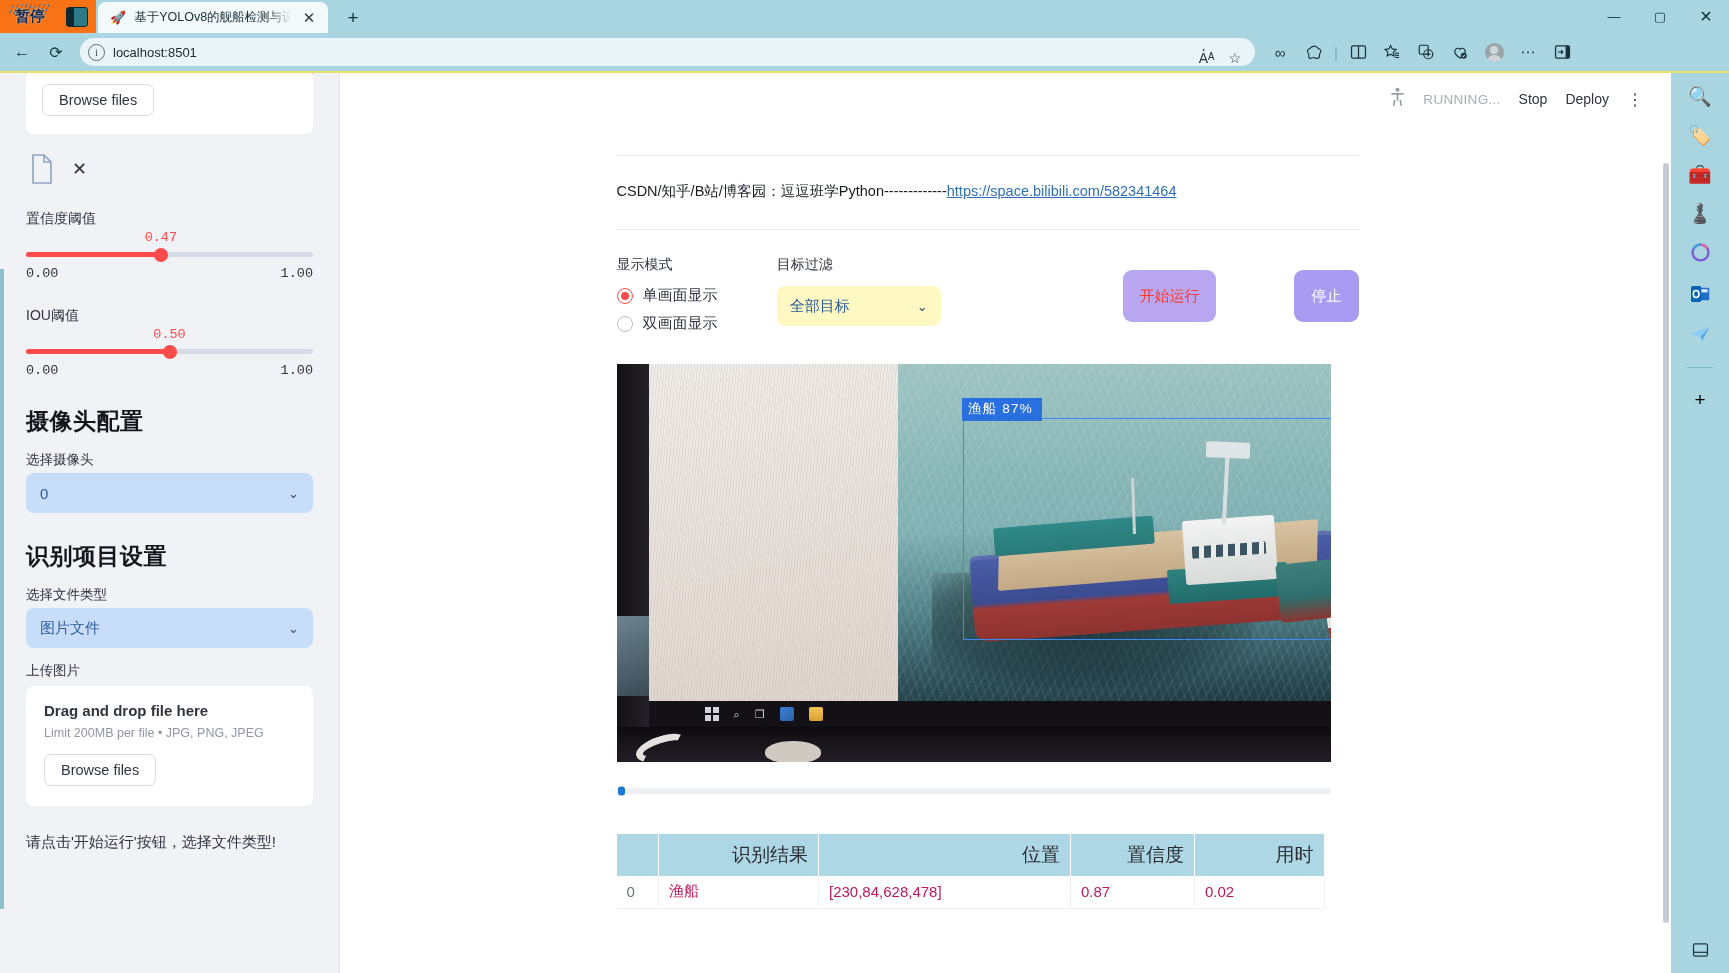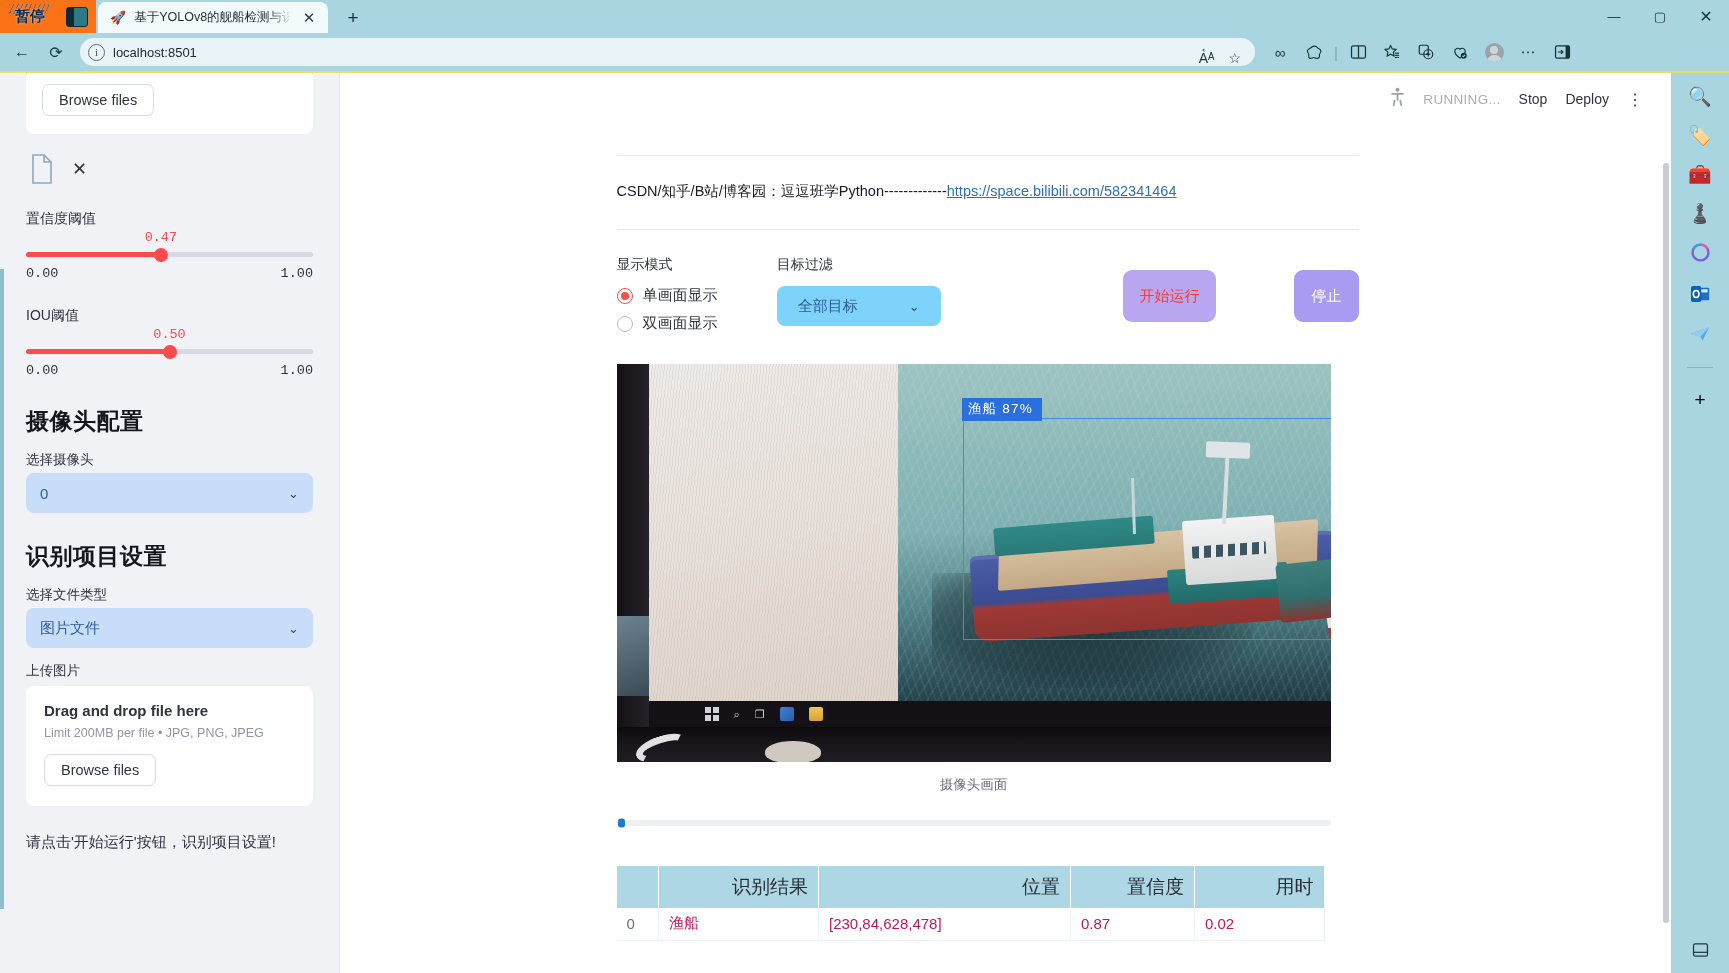--- a/index.html
+++ b/index.html
@@ -299,25 +299,25 @@
     border: 1.6px solid #b9bec9; background: #fff;
     position: relative; flex: 0 0 16px;
   }
   .radio.on { border-color: #ff4b4b; }
   .radio.on::after {
     content: ""; position: absolute; inset: 3px;
     border-radius: 50%; background: #ff4b4b;
   }
   .radio-label { font-size: 15px; color: #31333f; }
   .filter-select {
-    background: #7dd3fc;
+    background: #fef9c3;
     border-radius: 8px;
     height: 40px; width: 164px;
     display: flex; align-items: center; justify-content: space-between;
-    padding: 0 21px;
+    padding: 0 13px;
   }
   .btn-run, .btn-stop {
     border-radius: 9px;
     height: 52px;
     display: flex; align-items: center; justify-content: center;
     font-size: 15px;
     text-align: right;
   }
   .btn-run {
     width: 106px; background: #b9a6f0; color: #ff3a2f;
@@ -693,21 +693,21 @@
           <span class="select-chev">⌄</span>
         </div>
 
         <div class="sb-sublabel">上传图片</div>
         <div class="dropzone">
           <div class="dz-title">Drag and drop file here</div>
           <div class="dz-sub">Limit 200MB per file • JPG, PNG, JPEG</div>
           <div class="browse-btn">Browse files</div>
         </div>
 
-        <div class="sb-note">请点击'开始运行'按钮，识别项目设置!</div>
+        <div class="sb-note">请点击'开始运行'按钮，选择文件类型!</div>
       </div>
 
       <div class="main">
 
         <div class="st-toolbar">
           <span class="st-run-ico">
             <svg width="15" height="20" viewBox="0 0 16 22" fill="#9aa0a8">
               <circle cx="8" cy="3" r="2.3"></circle>
               <rect x="7" y="6" width="2" height="9" rx="1"></rect>
               <rect x="1" y="6.6" width="14" height="1.9" rx="1"></rect>
@@ -783,21 +783,20 @@
                 <span>⌕</span>
                 <span>❐</span>
                 <span class="tb-ico tb-blue"></span>
                 <span class="tb-ico tb-fold"></span>
               </div>
               <div class="desk">
                 <div class="cable1"></div>
                 <div class="mouse-blob"></div>
               </div>
             </div>
-            <div class="cap-text">摄像头画面</div>
           </div>
 
           <div class="prog-track">
             <div class="prog-dot"></div>
           </div>
 
           <div class="table-wrap">
             <table>
               <thead>
                 <tr>

